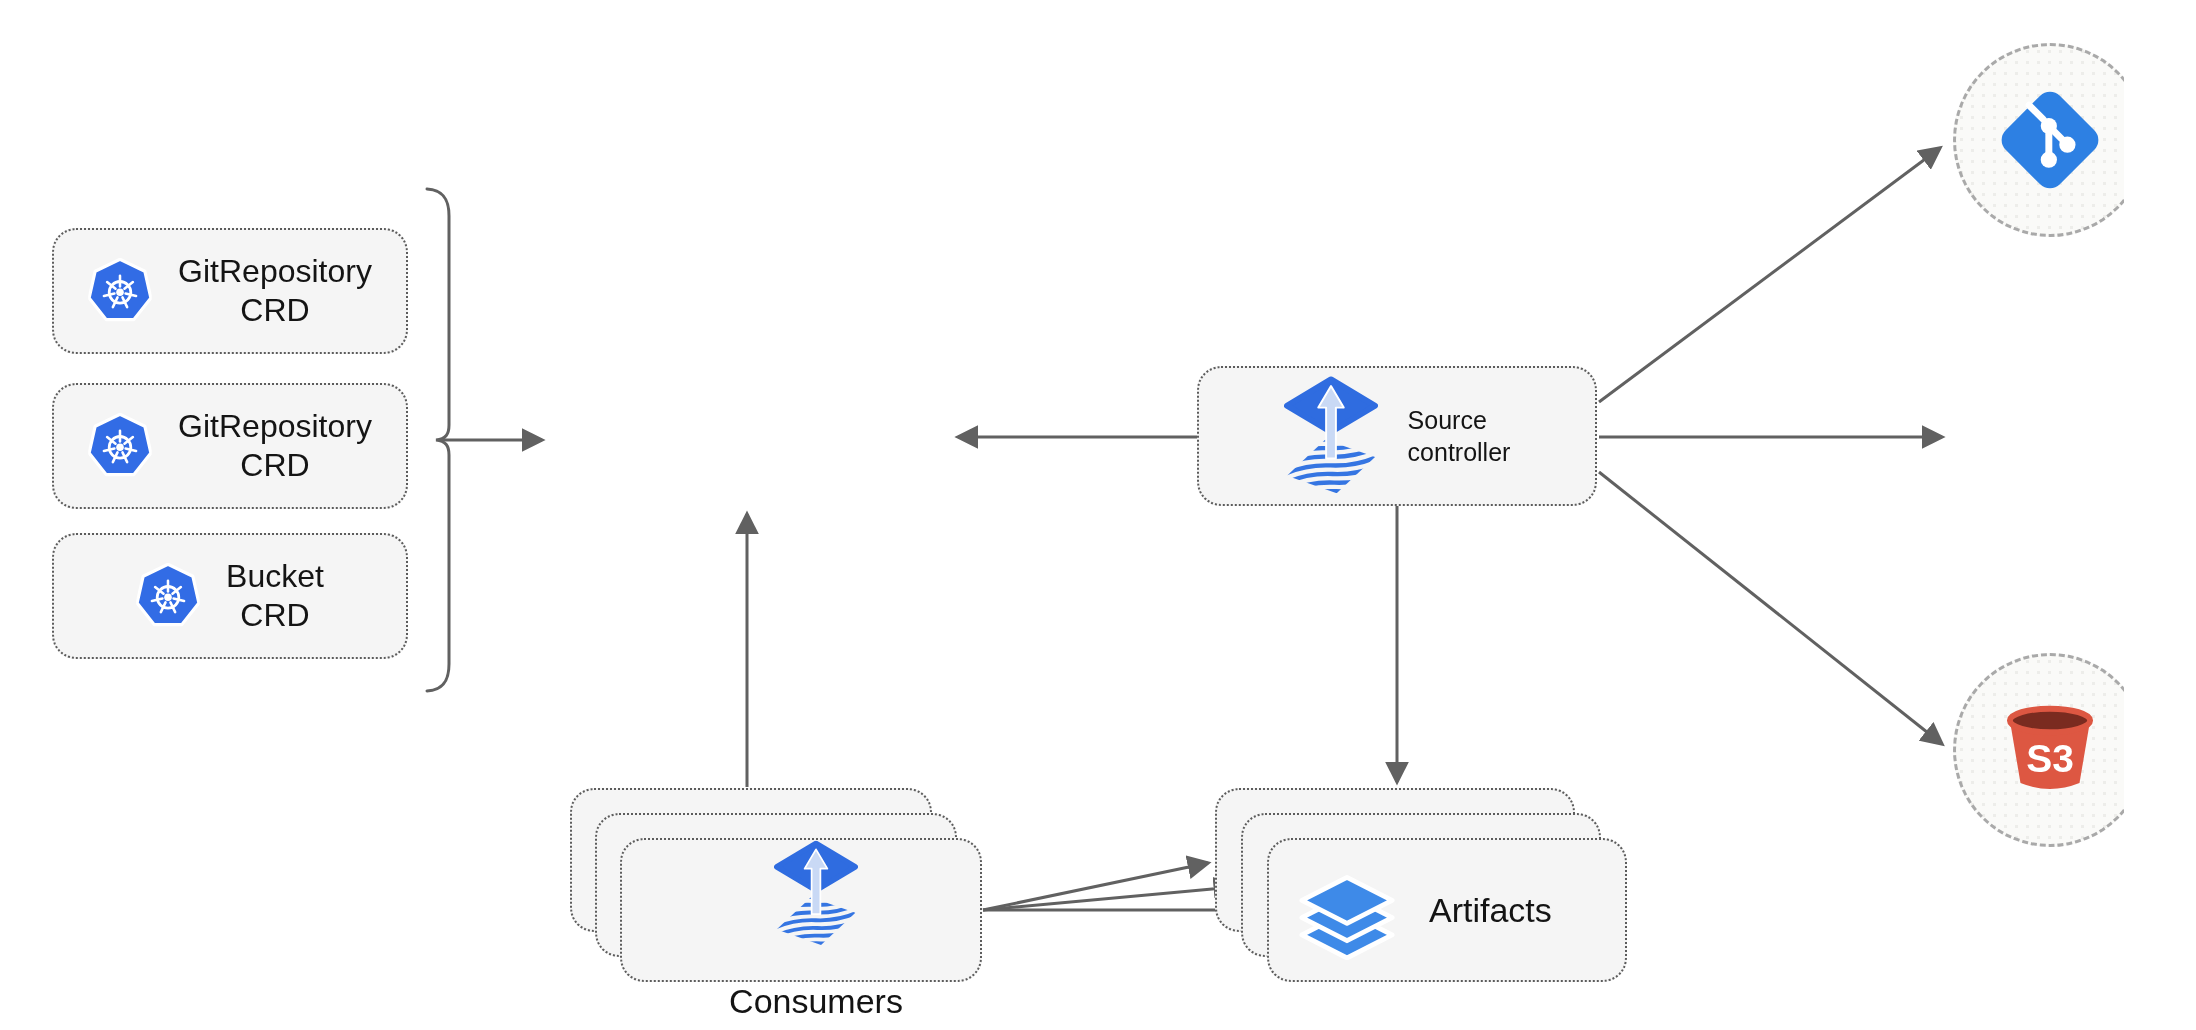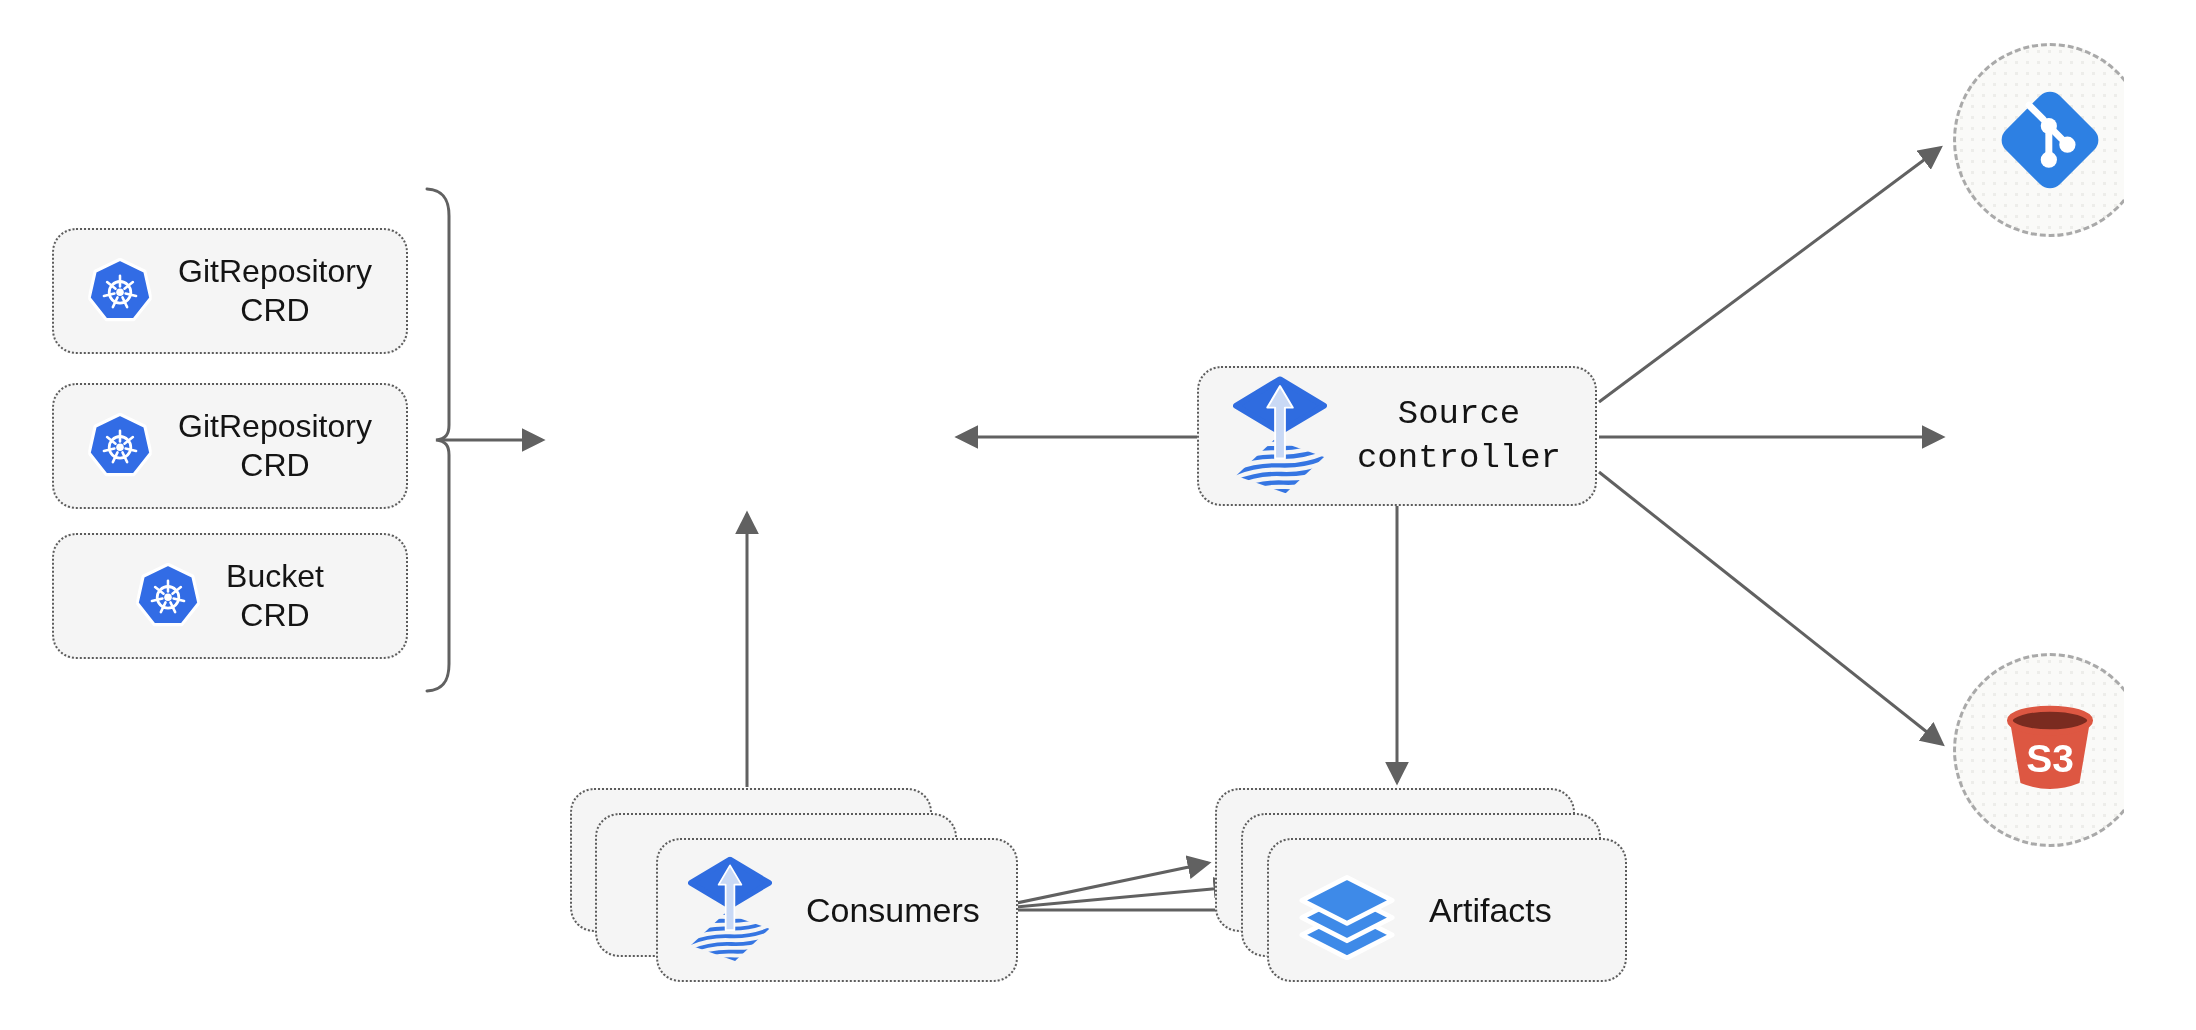--- a/index.html
+++ b/index.html
@@ -9,21 +9,21 @@
   }
   svg.connectors{position:absolute;left:0;top:0;width:2196px;height:1030px;}
   .node{
     position:absolute;box-sizing:border-box;background:#f5f5f5;
     border:2.5px dotted #5c5c5c;border-radius:24px;
     display:flex;align-items:center;justify-content:center;
   }
   .crd{left:52px;width:356px;height:126px;gap:26px;}
   .crd .txt{text-align:center;font-size:32px;line-height:1.22;}
   .big-label{font-size:34px;}
-  .two-line{text-align:center;font-size:34px;line-height:1.3;font-family:Liberation Mono, monospace;}
+  .two-line{text-align:left;font-size:25px;line-height:1.3;}
   .stackbox{
     position:absolute;box-sizing:border-box;background:#f5f5f5;
     border:2.5px dotted #5c5c5c;border-radius:24px;
   }
   .stackfront{display:flex;align-items:center;gap:34px;padding-left:30px;}
   .circle{
     position:absolute;width:194px;height:194px;border-radius:50%;
     box-sizing:border-box;background:#fafaf8;border:3px dashed #a9a9a9;
     background-image:radial-gradient(#ededea 1.5px,transparent 1.6px);
     background-size:11px 11px;
@@ -136,21 +136,21 @@
         <use href="#sym-flux"></use>
       </svg>
     <span class="two-line">
       <span>Source</span><br>
       <span>controller</span>
     </span>
   </div>
 
   <div class="stackbox" style="left:570px;top:788px;width:362px;height:144px;"></div>
   <div class="stackbox" style="left:595px;top:813px;width:362px;height:144px;"></div>
-  <div class="stackbox stackfront" style="left:656px;top:838px;width:362px;height:144px;">
+  <div class="stackbox stackfront" style="left:620px;top:838px;width:362px;height:144px;flex-direction:column;">
     <svg class="icon" width="84" height="108" viewBox="0 0 96 122">
         <use href="#sym-flux"></use>
       </svg>
     <span class="big-label">Consumers</span>
   </div>
 
   <div class="stackbox" style="left:1215px;top:788px;width:360px;height:144px;"></div>
   <div class="stackbox" style="left:1241px;top:813px;width:360px;height:144px;"></div>
   <div class="stackbox stackfront" style="left:1267px;top:838px;width:360px;height:144px;">
     <svg class="icon" width="96" height="100" viewBox="0 0 100 104">

